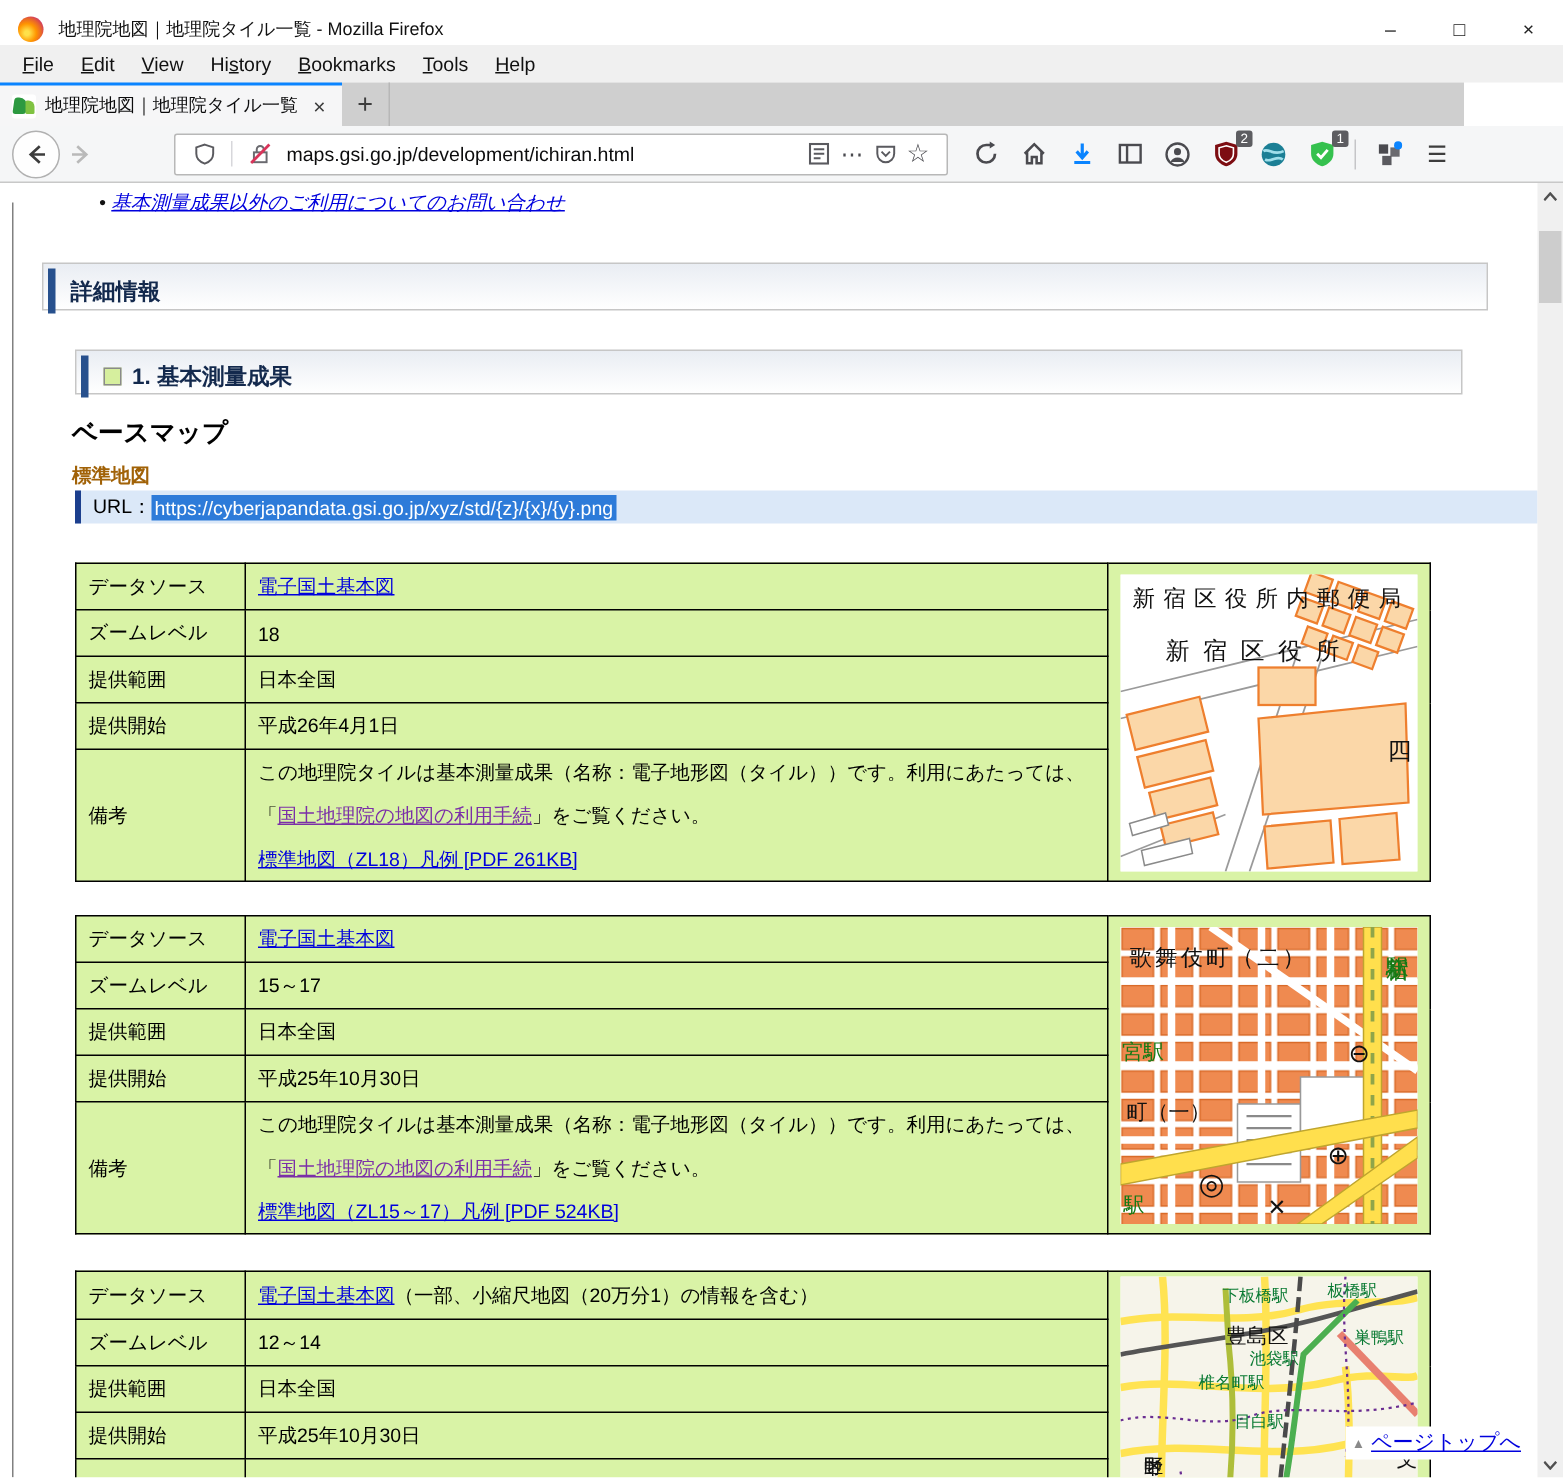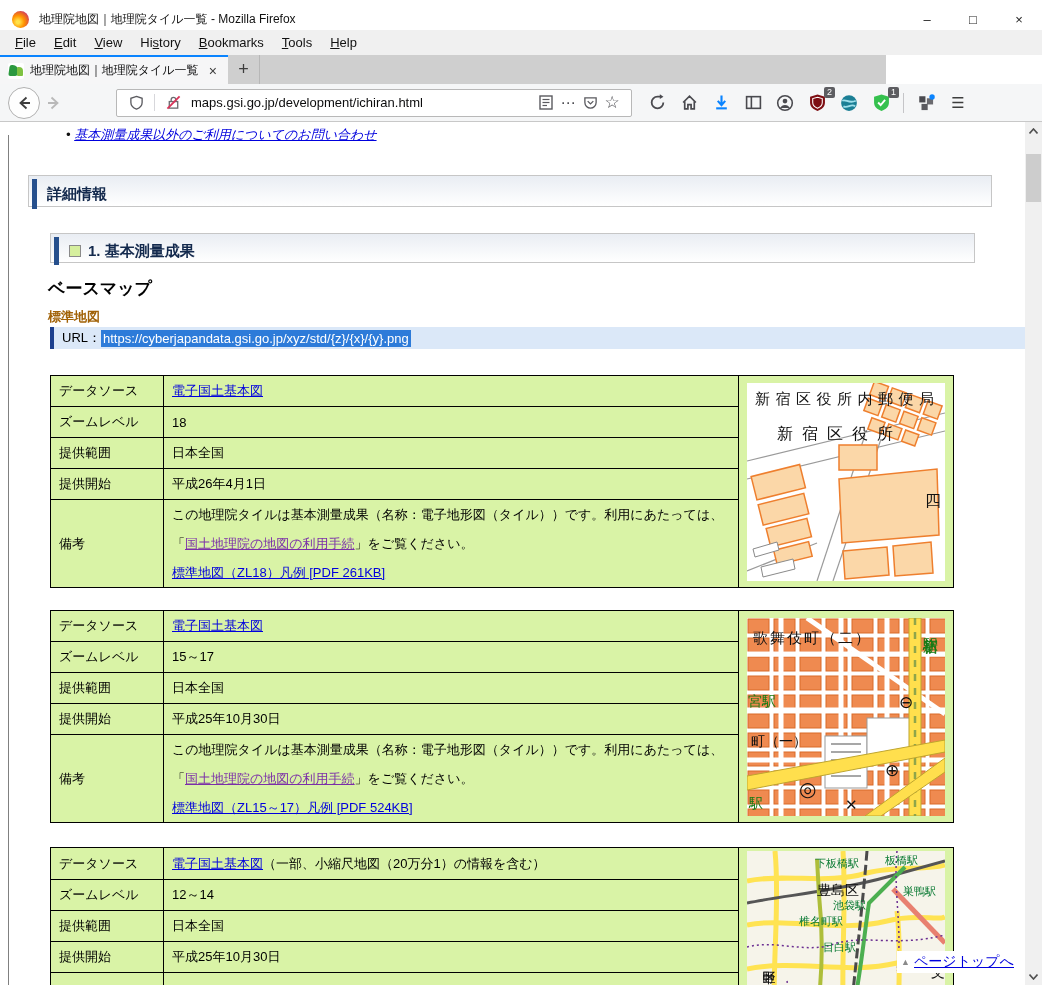--- a/index.html
+++ b/index.html
@@ -12,21 +12,21 @@
     background: radial-gradient(circle at 35% 65%, #ffe14a 10%, #ff9500 40%, #e8652c 62%, #c5287c 85%, #722291 100%); }
   .win-title { font-size:12px; color:#111; margin-left:10px; flex:1; }
   .win-btn { width:46px; height:30px; display:flex; align-items:center; justify-content:center; font-size:13px; color:#222; }
 
   
   .menubar { position:absolute; top:30px; left:0; width:1042px; height:25px; background:#f0f0f0; display:flex; align-items:center; padding-left:6px; }
   .menu-item { font-size:13px; color:#111; padding:3px 9px; }
   .menu-item u { text-decoration:underline; }
 
   
-  .tabbar { position:absolute; top:55px; left:0; width:886px; height:29px; background:#cfcfcf; display:flex; }
+  .tabbar { position:absolute; top:55px; left:0; width:976px; height:29px; background:#cfcfcf; display:flex; }
   .tab { width:228px; height:29px; background:#f6f6f7; border-top:2px solid #0a84ff; display:flex; align-items:center; padding:0 8px; }
   .favicon { width:16px; height:16px; border-radius:2px; background:#fff; position:relative; flex:none; }
   .favicon:before { content:""; position:absolute; left:1px; top:2px; width:9px; height:11px; background:#2c9940; border-radius:2px 6px 2px 2px; transform:skewX(-8deg); }
   .favicon:after { content:""; position:absolute; right:1px; top:4px; width:6px; height:9px; background:#7fc241; border-radius:1px 4px 1px 1px; }
   .tab-title { font-size:12px; color:#0c0c0d; margin:0 6px; flex:1; white-space:nowrap; overflow:hidden; }
   .tab-close { font-size:14px; color:#3d3d3d; padding:0 3px; }
   .newtab-btn { width:32px; height:29px; display:flex; align-items:center; justify-content:center; font-size:18px; color:#3d3d3d; border-right:1px solid #b7b7b7; }
 
   
   .navbar { position:absolute; top:84px; left:0; width:1042px; height:38px; background:#f5f6f7; border-bottom:1px solid #c8c8c8; display:flex; align-items:center; }

